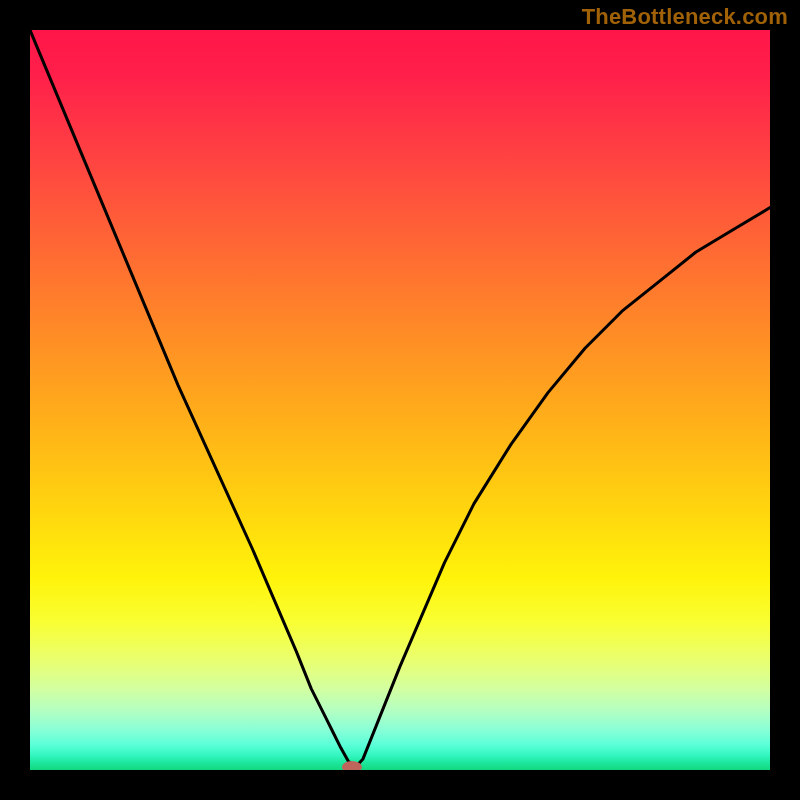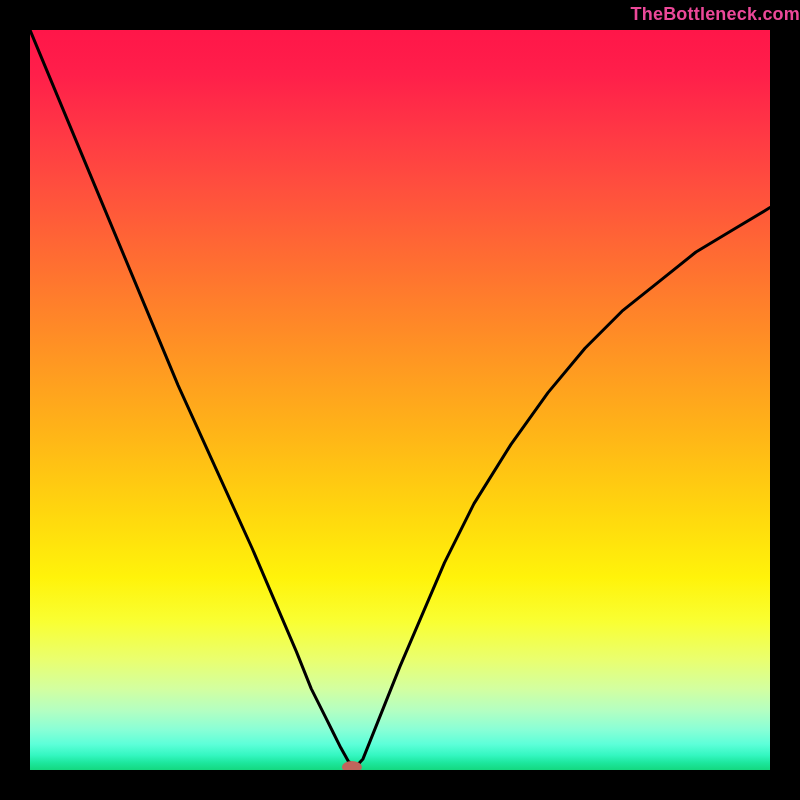--- a/index.html
+++ b/index.html
@@ -12,23 +12,23 @@
   }
   .frame {
     position: relative;
     width: 800px;
     height: 800px;
     background: #000;
   }
   .watermark {
     position: absolute;
     top: 4px;
-    right: 0;
-    color: #ec4899;
-    font-size: 18px;
+    right: 12px;
+    color: #a16207;
+    font-size: 22px;
     font-weight: 600;
     letter-spacing: 0.2px;
     z-index: 5;
   }
   .plot-area {
     position: absolute;
     left: 30px;
     top: 30px;
     width: 740px;
     height: 740px;

